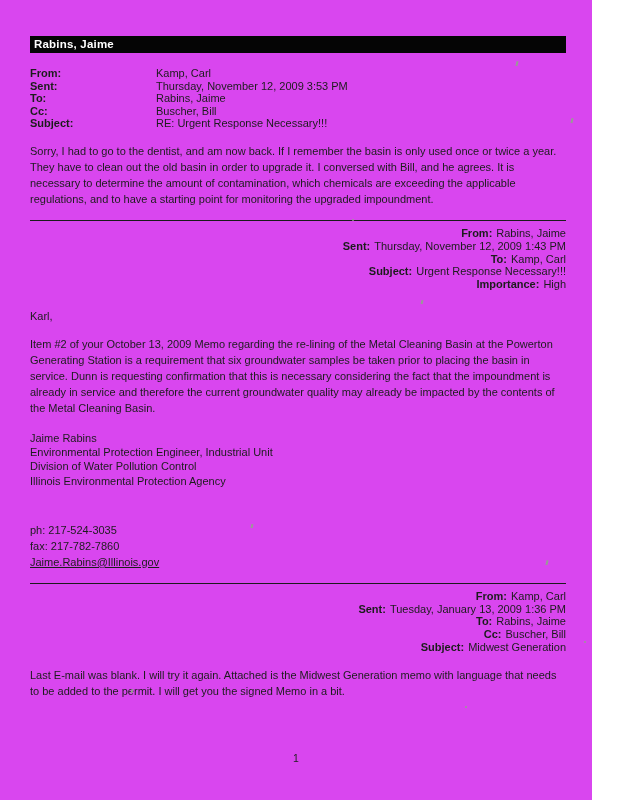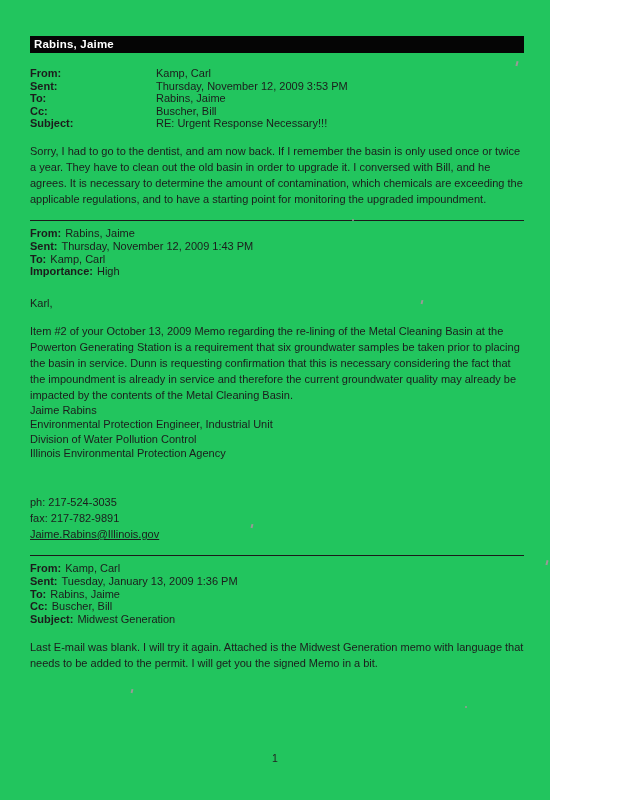--- a/index.html
+++ b/index.html
@@ -4,23 +4,23 @@
 <title>Scanned Email Thread</title>
 <style>
   * { box-sizing: border-box; }
   html, body { margin: 0; padding: 0; }
   body {
     background: #ffffff;
     font-family: "Liberation Sans", sans-serif;
   }
   .page {
     position: relative;
-    width: 550px;
+    width: 592px;
     height: 800px;
-    background: #22c55e;
+    background: #d946ef;
     color: #1c1c1c;
     font-size: 11px;
     overflow: hidden;
   }
   .content {
     position: absolute;
     top: 36px;
     left: 30px;
     right: 26px;
   }
@@ -43,25 +43,25 @@
     margin-top: 13px;
     line-height: 16px;
     text-align: left;
   }
   .sep {
     border: 0;
     border-top: 1.5px solid #1b1b1b;
     margin: 13px 0 6px 0;
     height: 0;
   }
-  .qhdr-block { margin-top: 4px; }
+  .qhdr-block { margin-top: 4px; text-align: right; }
   .qhdr-row { line-height: 12.8px; white-space: nowrap; }
   .qlabel { font-weight: bold; margin-right: 4px; }
   .greeting { margin-top: 18px; line-height: 14px; }
-  .sig-block { }
+  .sig-block { margin-top: 15px; }
   .sig-line { line-height: 14.2px; }
   .contact-block { margin-top: 34px; }
   .contact-line { line-height: 16px; }
   .email-link {
     color: #1c1c1c;
     text-decoration: underline;
     cursor: pointer;
   }
   .page-num {
     position: absolute;
@@ -120,37 +120,40 @@
       <div class="qhdr-row">
         <span class="qlabel">From:</span><span>Rabins, Jaime</span>
       </div>
       <div class="qhdr-row">
         <span class="qlabel">Sent:</span><span>Thursday, November 12, 2009 1:43 PM</span>
       </div>
       <div class="qhdr-row">
         <span class="qlabel">To:</span><span>Kamp, Carl</span>
       </div>
       <div class="qhdr-row">
+        <span class="qlabel">Subject:</span><span>Urgent Response Necessary!!!</span>
+      </div>
+      <div class="qhdr-row">
         <span class="qlabel">Importance:</span><span>High</span>
       </div>
     </div>
 
     <div class="greeting">Karl,</div>
     <div class="body-para">Item #2 of your October 13, 2009 Memo regarding the re-lining of the Metal Cleaning Basin at the Powerton Generating Station is a requirement that six groundwater samples be taken prior to placing the basin in service.  Dunn is requesting confirmation that this is necessary considering the fact that the impoundment is already in service and therefore the current groundwater quality may already be impacted by the contents of the Metal Cleaning Basin.</div>
 
     <div class="sig-block">
       <div class="sig-line">Jaime Rabins</div>
       <div class="sig-line">Environmental Protection Engineer, Industrial Unit</div>
       <div class="sig-line">Division of Water Pollution Control</div>
       <div class="sig-line">Illinois Environmental Protection Agency</div>
     </div>
 
     <div class="contact-block">
       <div class="contact-line">ph: 217-524-3035</div>
-      <div class="contact-line">fax: 217-782-9891</div>
+      <div class="contact-line">fax: 217-782-7860</div>
       <div class="contact-line">
         <a class="email-link">Jaime.Rabins@Illinois.gov</a>
       </div>
     </div>
 
     <hr class="sep">
 
     <div class="qhdr-block">
       <div class="qhdr-row">
         <span class="qlabel">From:</span><span>Kamp, Carl</span>

